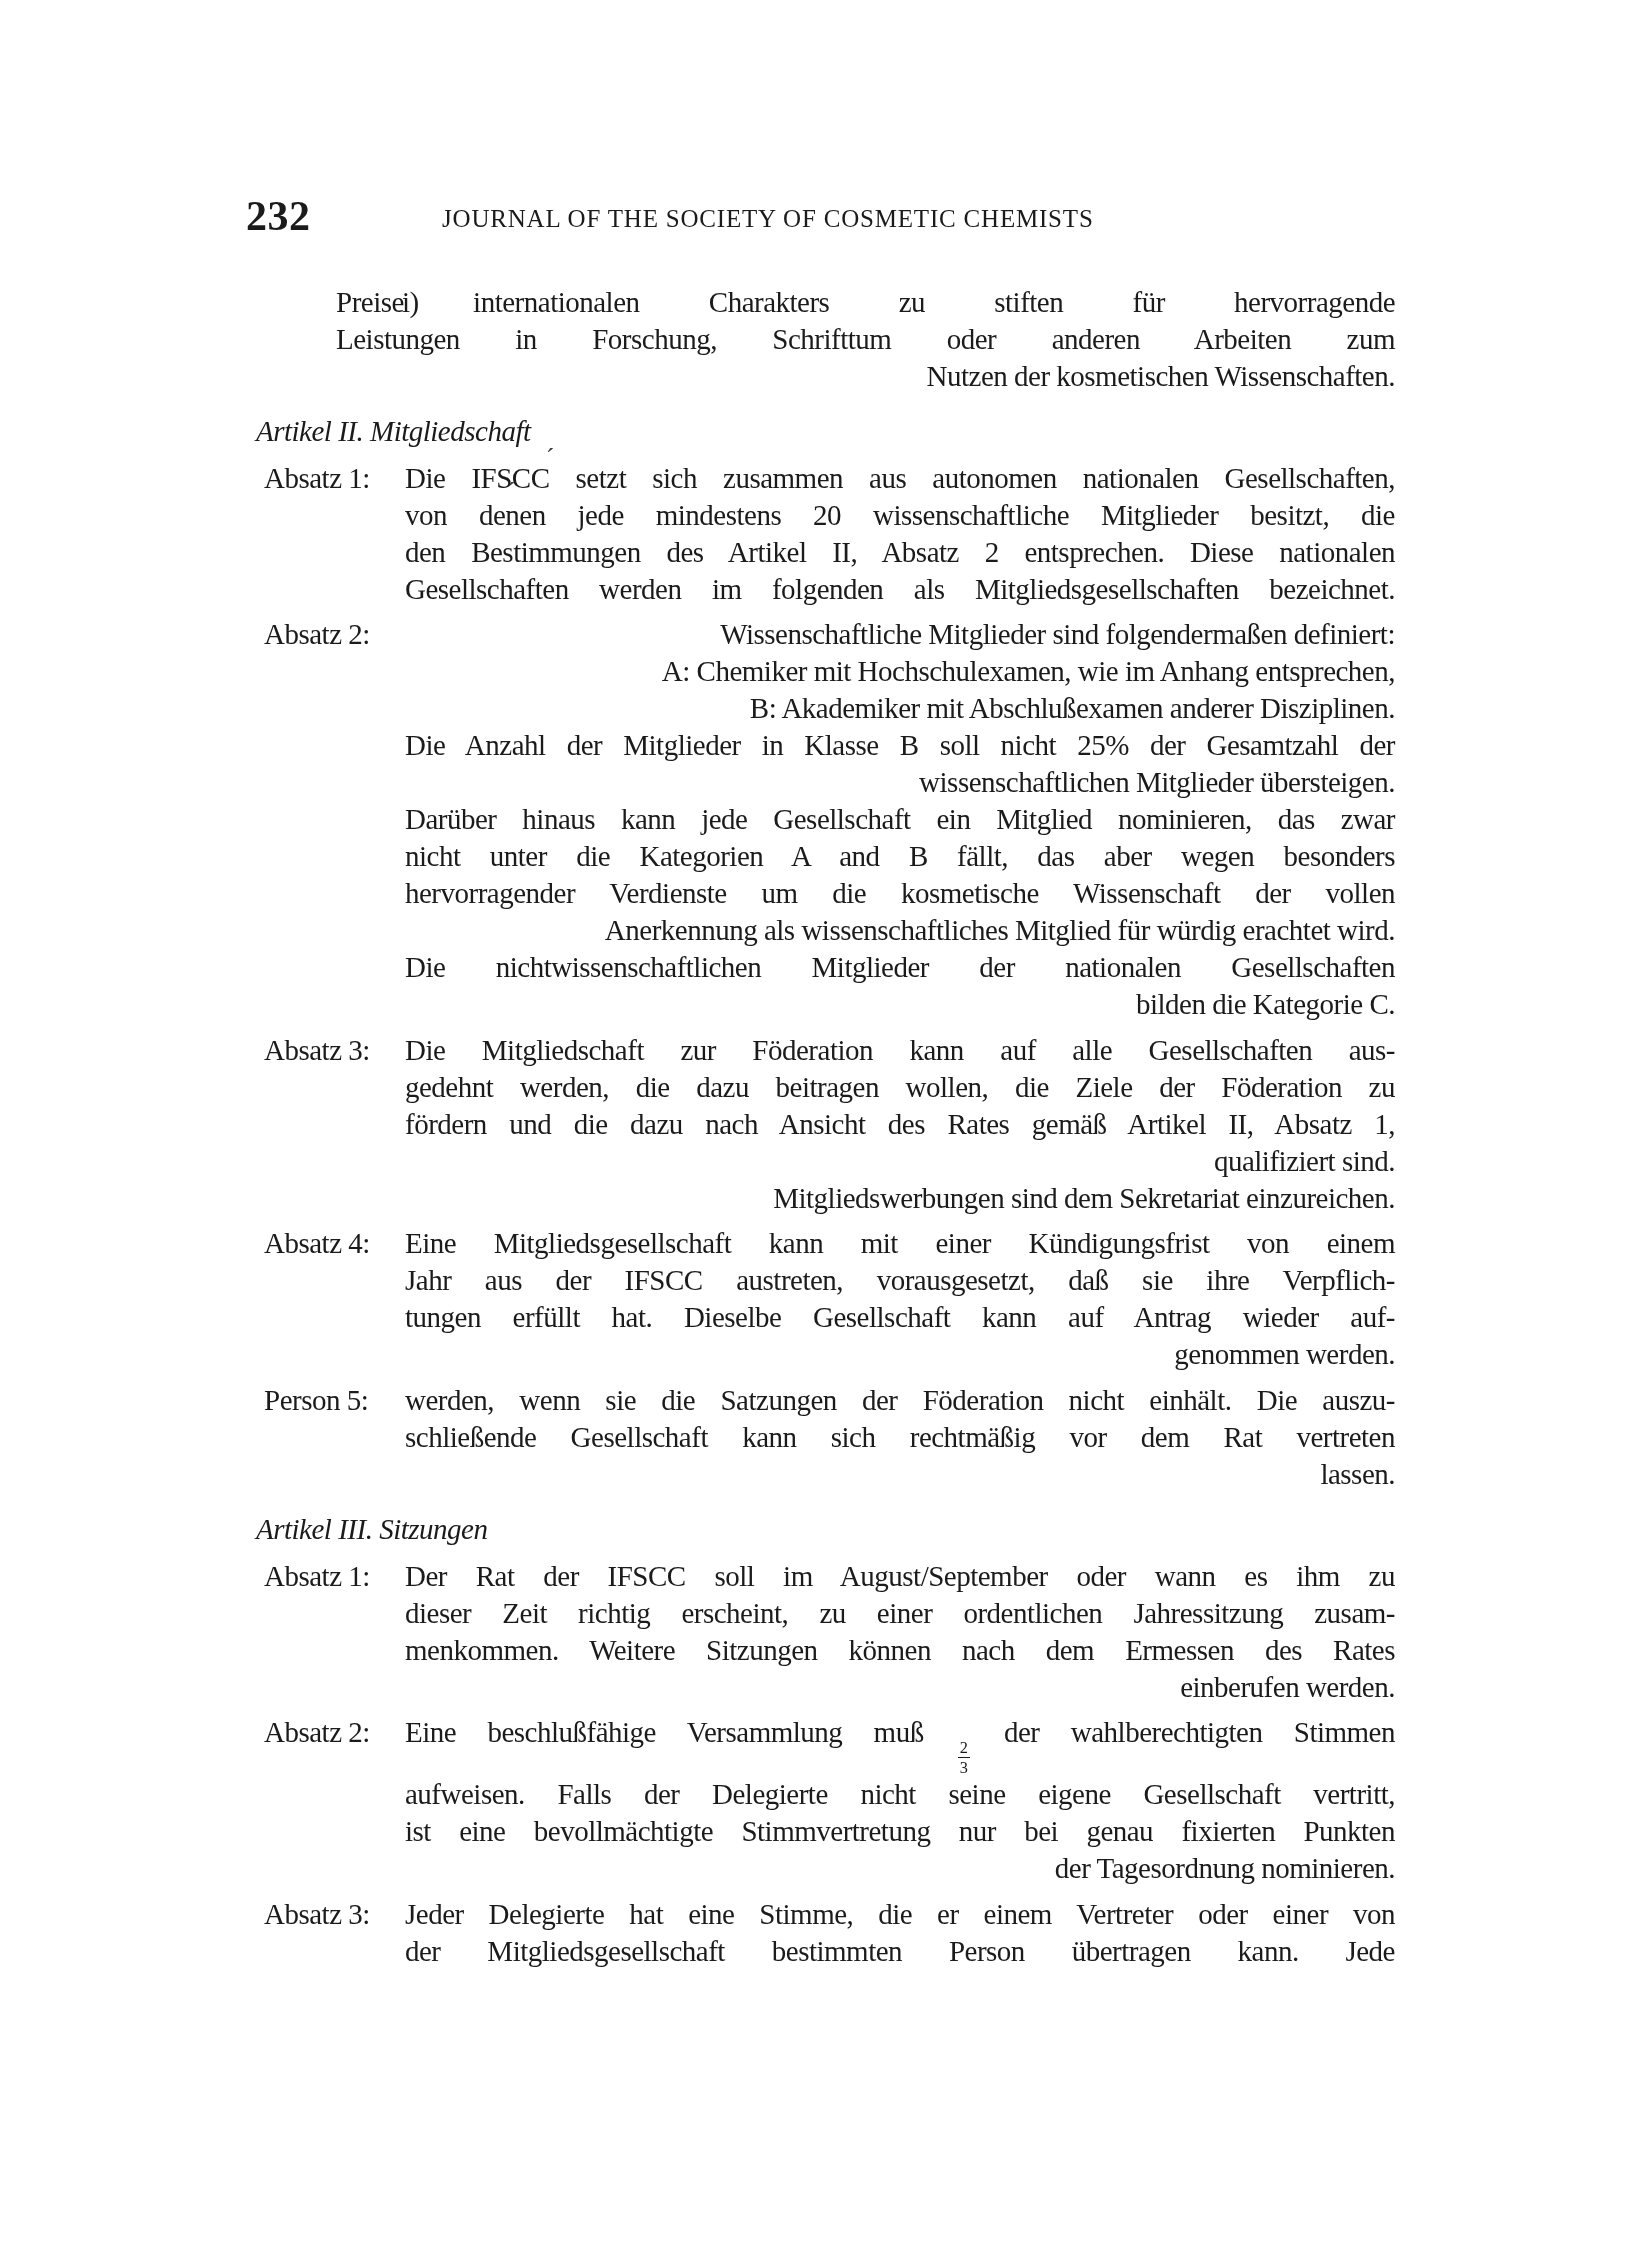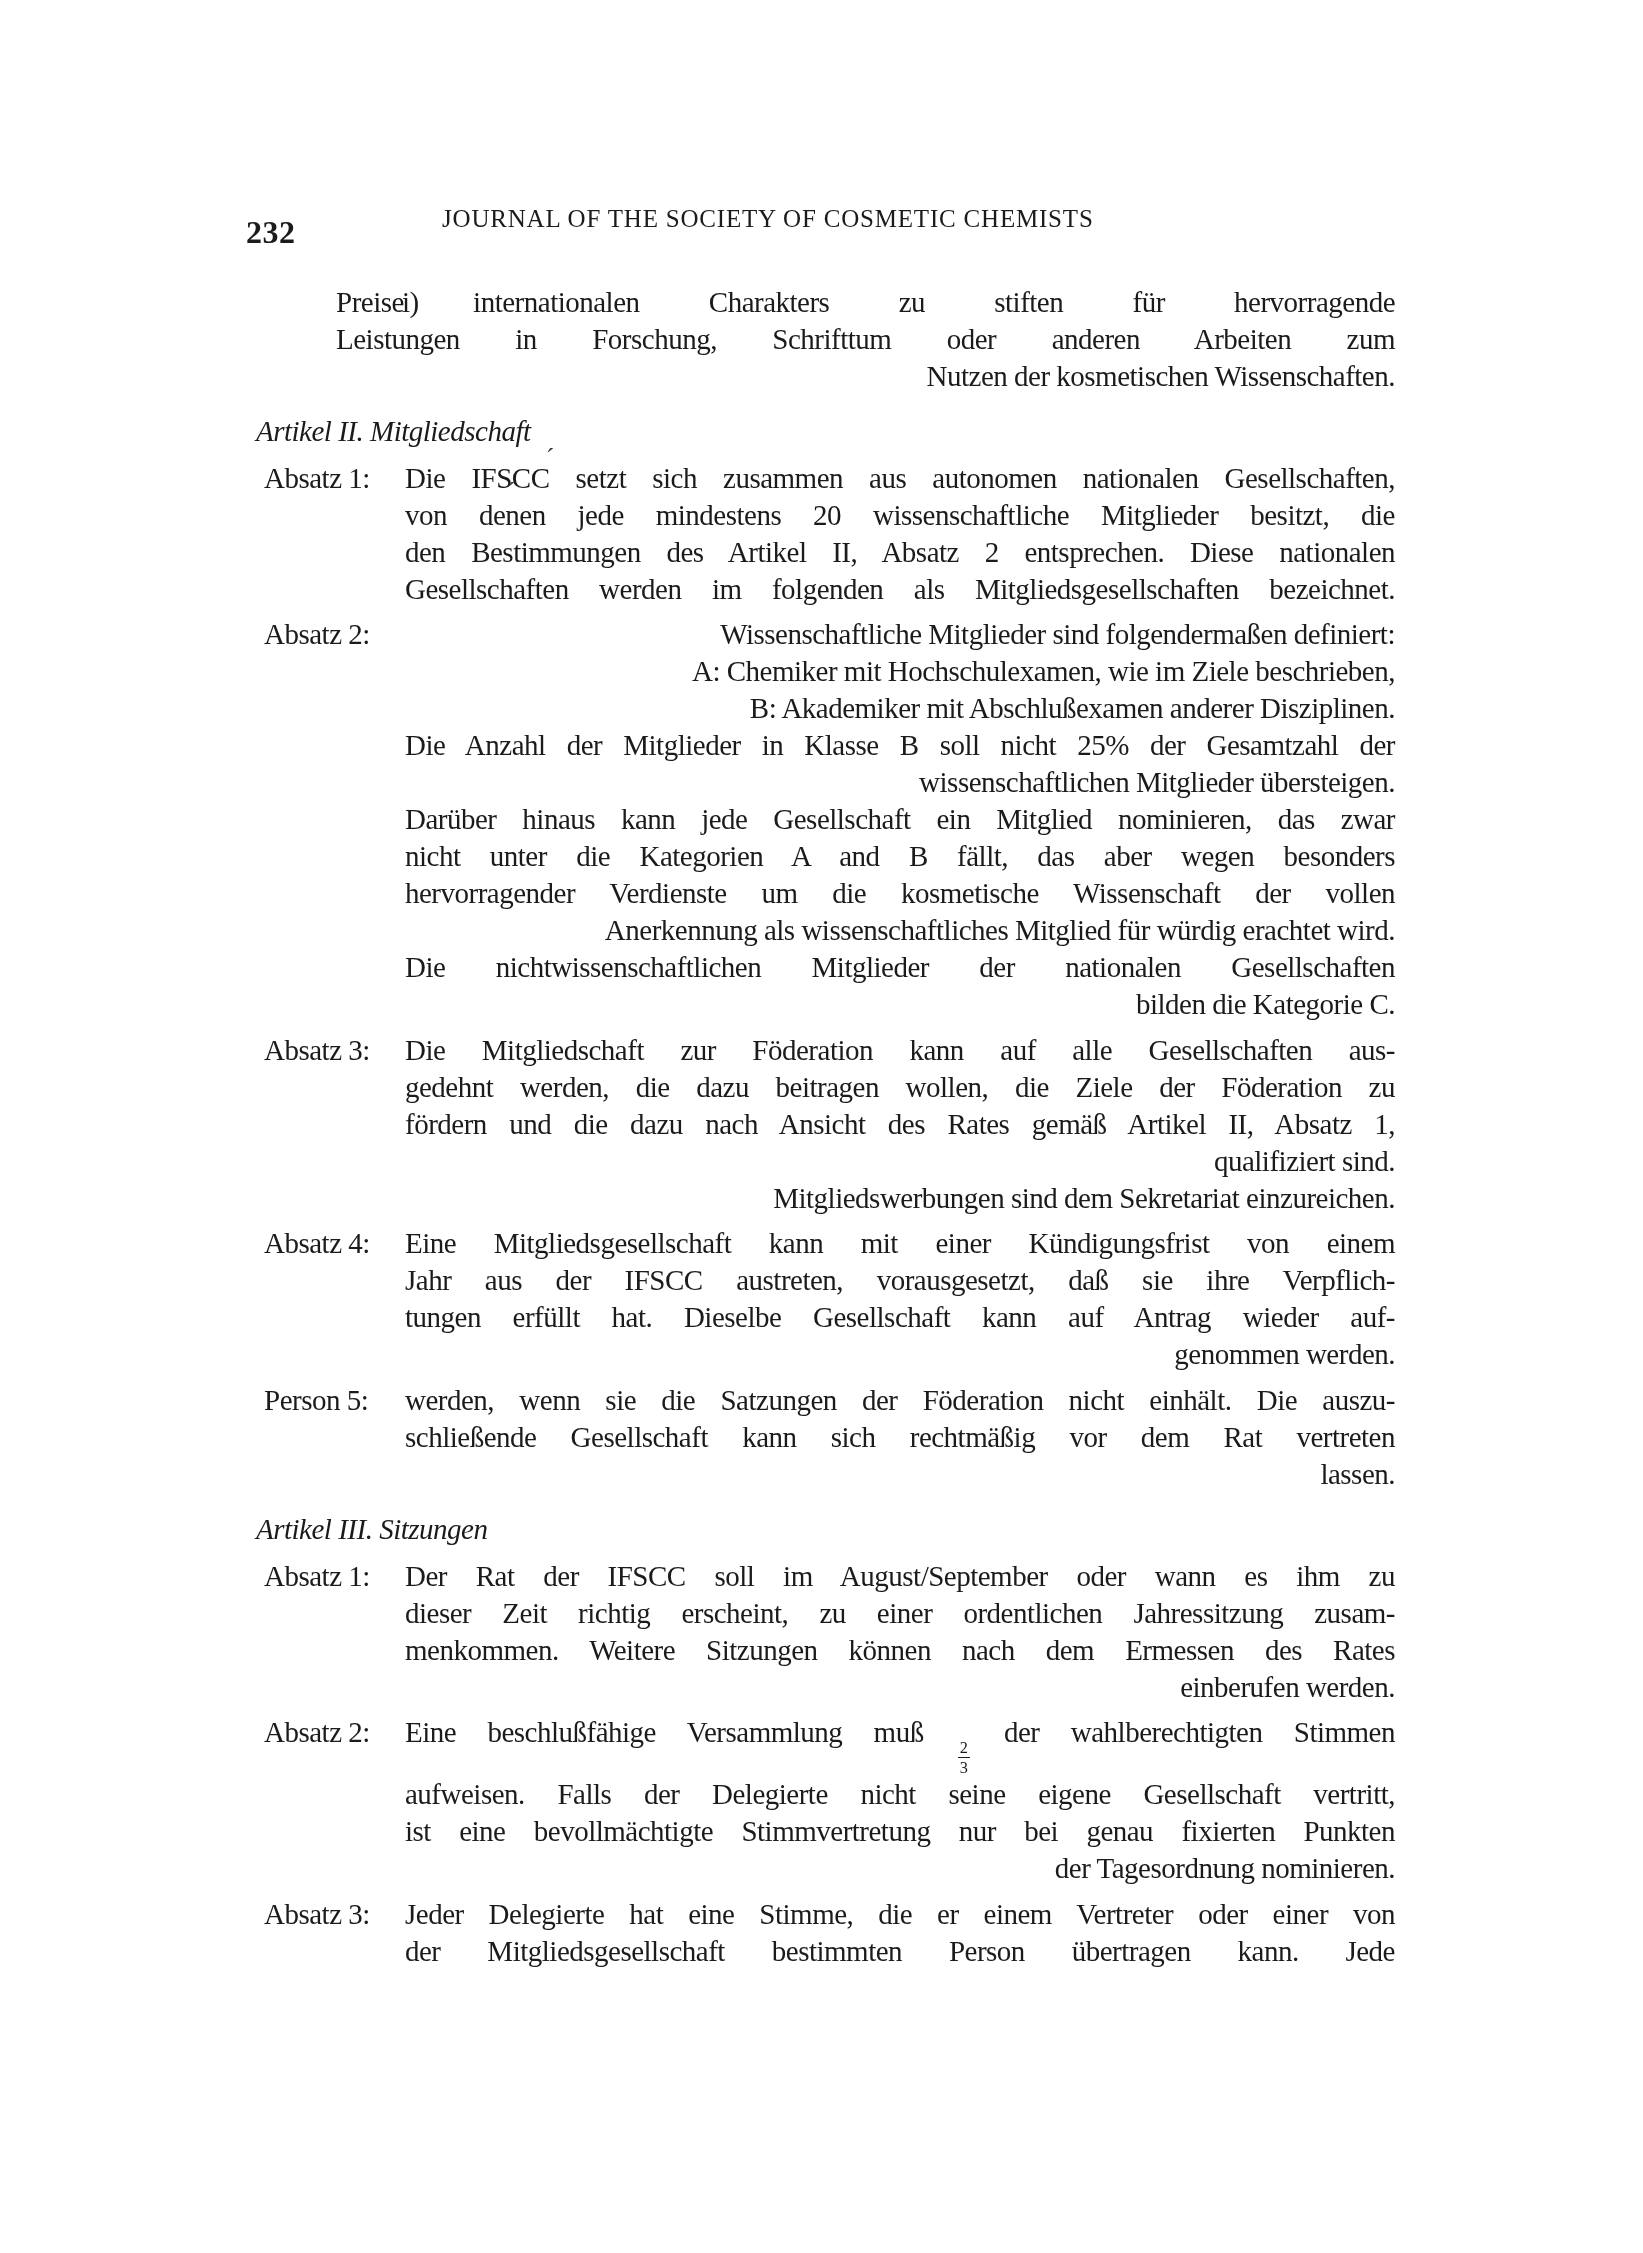--- a/index.html
+++ b/index.html
@@ -5,22 +5,22 @@
   html,body{margin:0;padding:0;background:#e8e8e8;}
   .page{
     position:relative;
     width:1644px;height:2254px;
     background:#ffffff;
     overflow:hidden;
     font-family:"Liberation Serif", serif;
     color:#1b1b1b;
   }
   .page-number{
-    position:absolute;left:246px;top:214px;
-    font-size:32px;font-weight:bold;letter-spacing:0.5px;
+    position:absolute;left:246px;top:192px;
+    font-size:42px;font-weight:bold;letter-spacing:0.5px;
   }
   .journal-header{
     position:absolute;left:442px;top:205px;
     font-size:25px;letter-spacing:0.8px;white-space:nowrap;
   }
   .content{
     position:absolute;left:256px;top:284px;width:1139px;
     font-size:29px;line-height:37px;letter-spacing:-0.5px;
   }
   .content > :first-child{margin-top:0;}
@@ -67,21 +67,21 @@
           <div class="line just">Die IFSCC setzt sich zusammen aus autonomen nationalen Gesellschaften,</div>
           <div class="line just">von denen jede mindestens 20 wissenschaftliche Mitglieder besitzt, die</div>
           <div class="line just">den Bestimmungen des Artikel II, Absatz 2 entsprechen. Diese nationalen</div>
           <div class="line just">Gesellschaften werden im folgenden als Mitgliedsgesellschaften bezeichnet.</div>
         </div>
       </div>
       <div class="para">
         <span class="plabel">Absatz 2:</span>
         <div class="pbody">
           <div class="line">Wissenschaftliche Mitglieder sind folgendermaßen definiert:</div>
-          <div class="line">A: Chemiker mit Hochschulexamen, wie im Ziele beschrieben,</div>
+          <div class="line">A: Chemiker mit Hochschulexamen, wie im Anhang entsprechen,</div>
           <div class="line">B: Akademiker mit Abschlußexamen anderer Disziplinen.</div>
           <div class="line just">Die Anzahl der Mitglieder in Klasse B soll nicht 25% der Gesamtzahl der</div>
           <div class="line">wissenschaftlichen Mitglieder übersteigen.</div>
           <div class="line just">Darüber hinaus kann jede Gesellschaft ein Mitglied nominieren, das zwar</div>
           <div class="line just">nicht unter die Kategorien A and B fällt, das aber wegen besonders</div>
           <div class="line just">hervorragender Verdienste um die kosmetische Wissenschaft der vollen</div>
           <div class="line">Anerkennung als wissenschaftliches Mitglied für würdig erachtet wird.</div>
           <div class="line just">Die nichtwissenschaftlichen Mitglieder der nationalen Gesellschaften</div>
           <div class="line">bilden die Kategorie C.</div>
         </div>

